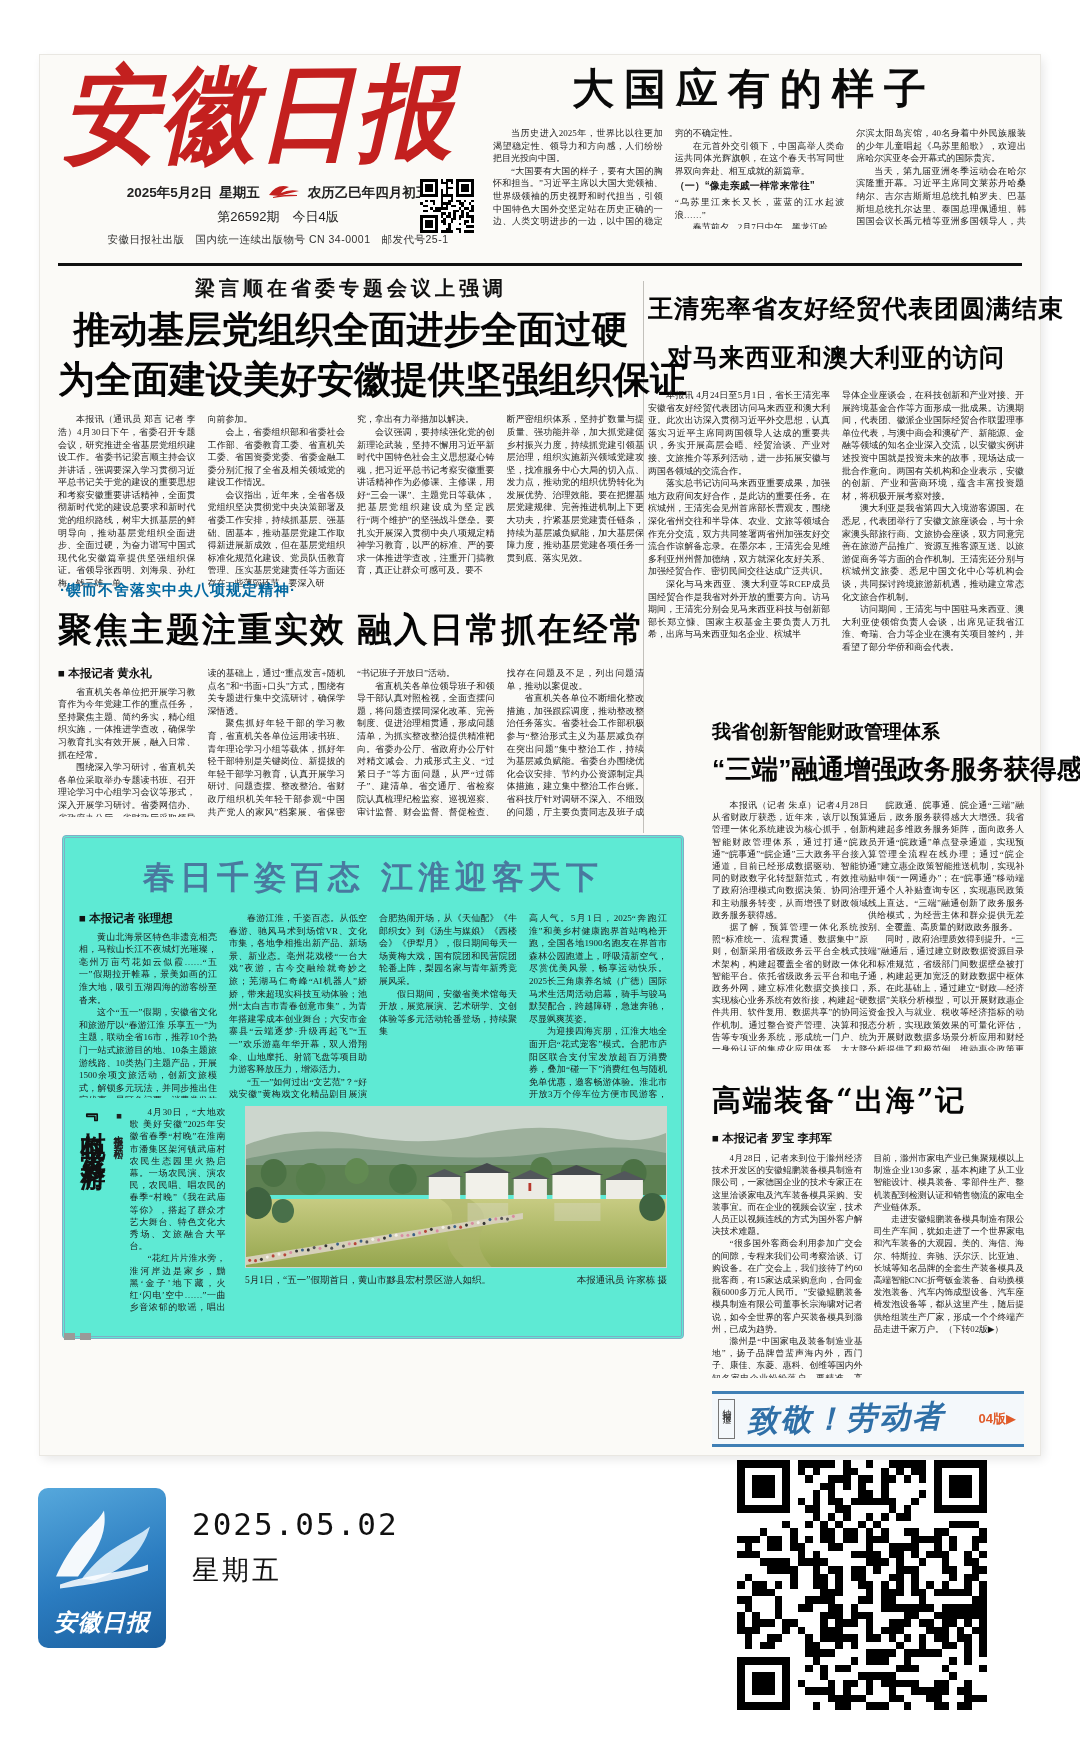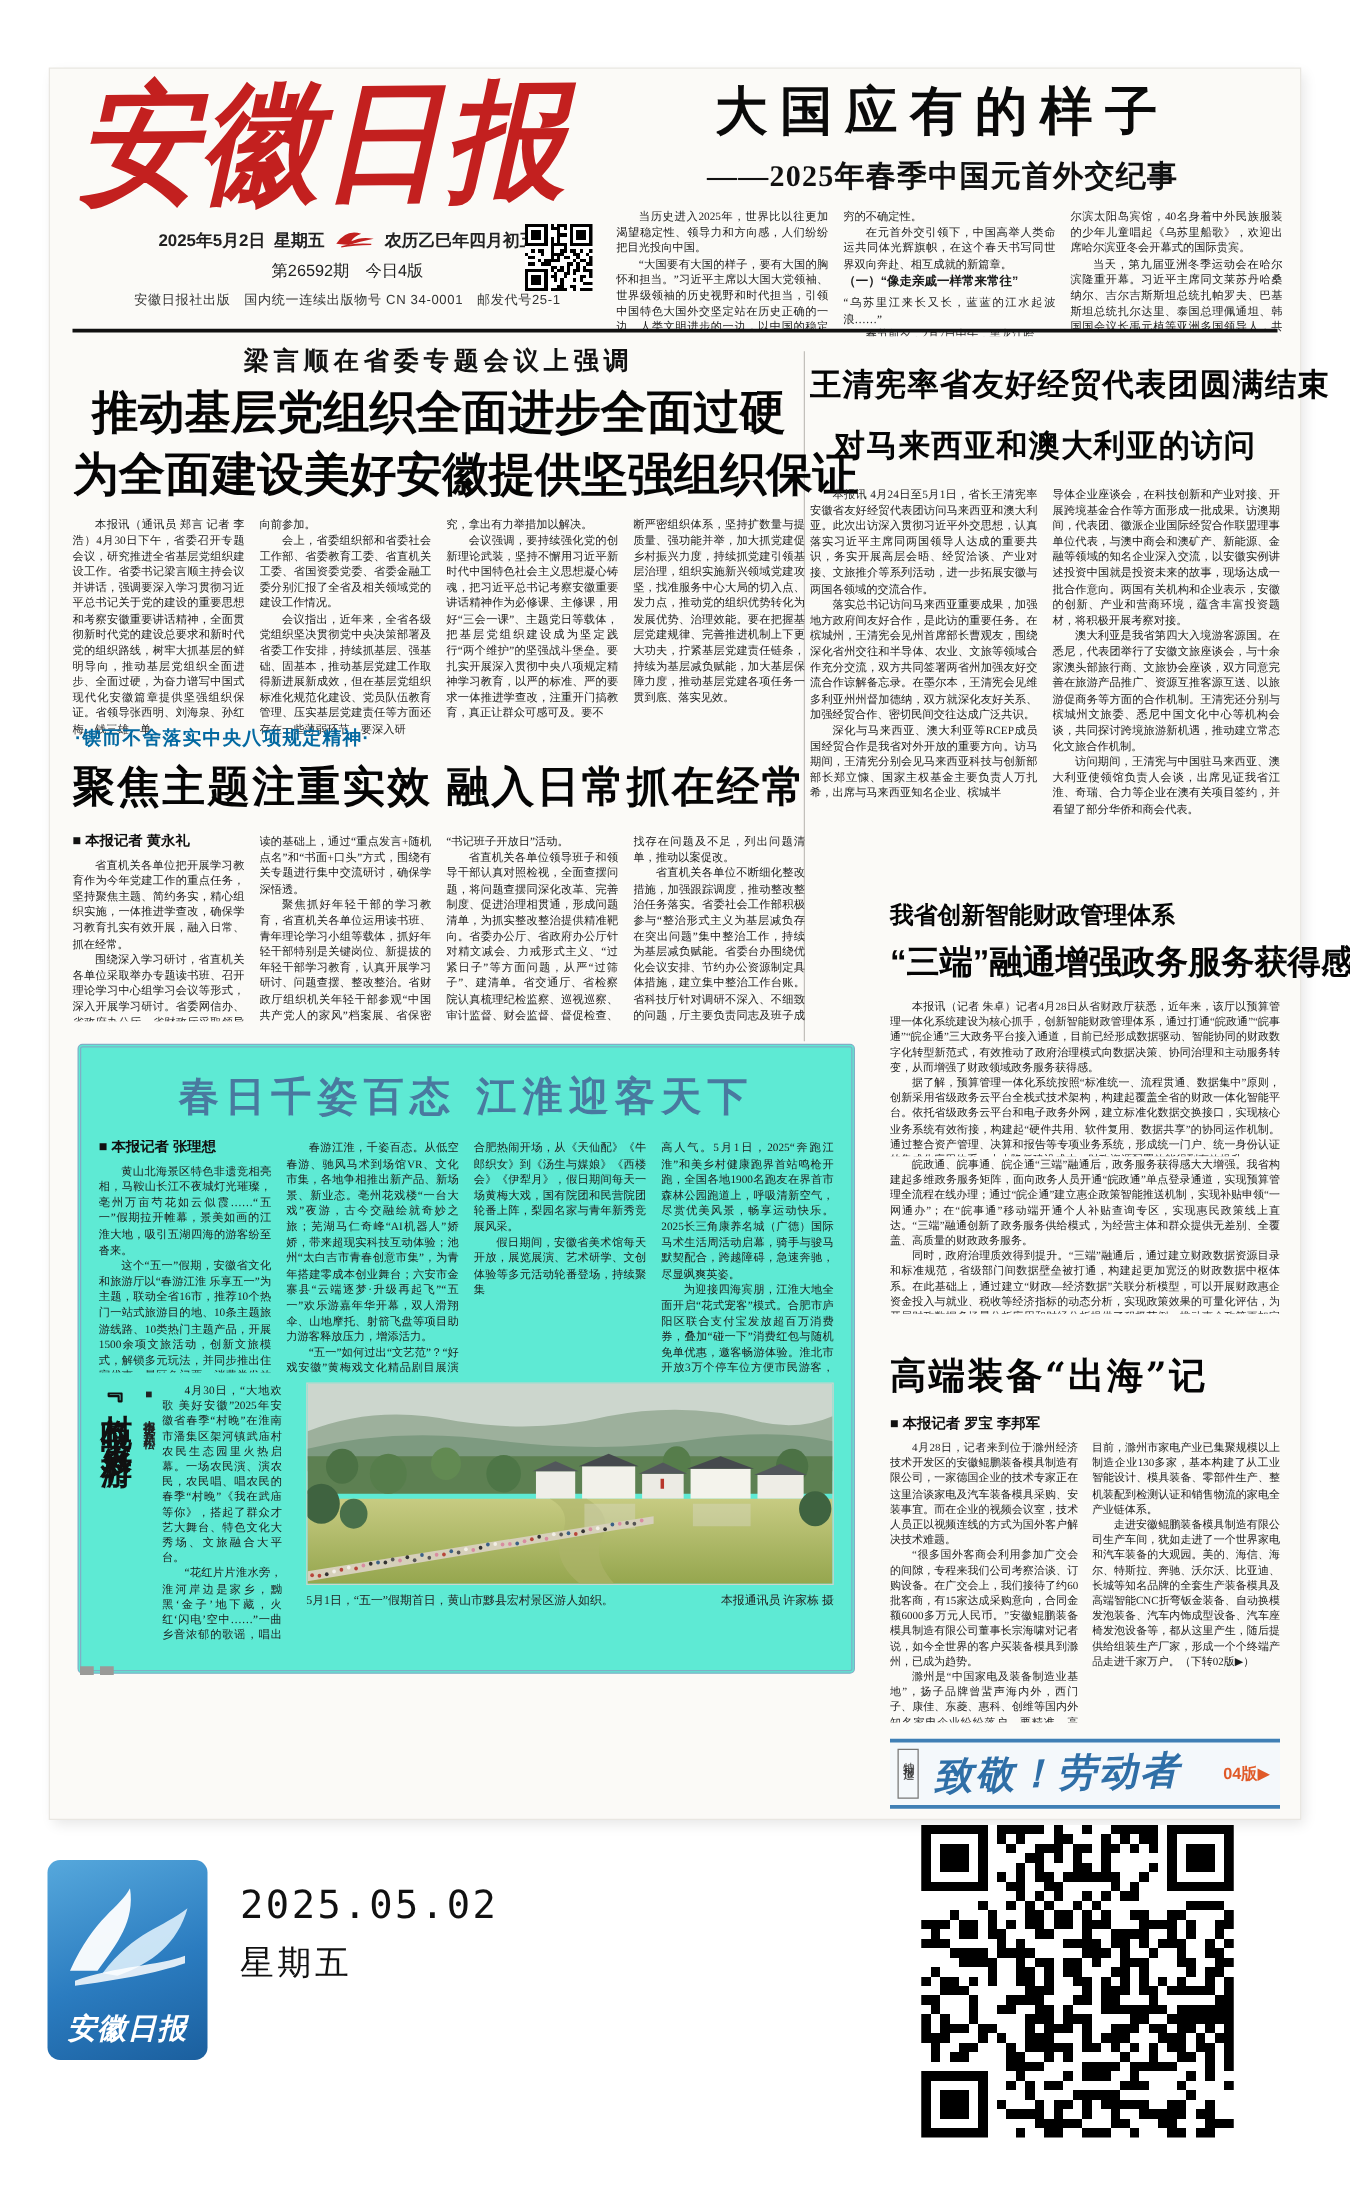--- a/index.html
+++ b/index.html
@@ -72,21 +72,21 @@
   .regmarks i{display:block;width:11px;height:7px;background:#9a9a98;}
   
   .visit{left:608px;top:222px;width:376px;}
   .visit h2{font-family:"Liberation Sans","DejaVu Sans",sans-serif;font-weight:900;font-size:25px;
     text-align:center;margin:14px 0 0 0;line-height:1.4;letter-spacing:1px;color:#050505;white-space:nowrap;}
   .visit .cols{margin-top:14px;height:298px;}
   .fiscal{left:672px;top:664px;width:312px;}
   .fiscal .kick2{font-family:"Liberation Sans","DejaVu Sans",sans-serif;font-weight:900;font-size:19px;color:#050505;}
   .fiscal h3{font-family:"Liberation Sans","DejaVu Sans",sans-serif;font-weight:900;font-size:26.5px;
     margin:6px 0 0 0;color:#050505;white-space:nowrap;}
-  .fiscal .cols{margin-top:12px;height:252px;gap:0;flex-direction:column;}
+  .fiscal .cols{margin-top:12px;height:252px;gap:0;}
   .fiscal .c, .equip .c{font-size:8.8px;line-height:12.2px;}
   .equip{left:672px;top:1026px;width:312px;}
   .equip h3{font-family:"DejaVu Serif",serif;font-weight:900;font-size:29px;margin:0;color:#050505;
     letter-spacing:2px;white-space:nowrap;}
   .equip .byline{margin-top:10px;}
   .equip .cols{margin-top:4px;height:226px;gap:11px;}
   
   .banner{left:672px;top:1336px;width:312px;height:56px;border-top:3px solid #3f7fb5;border-bottom:3px solid #3f7fb5;
     display:flex;align-items:center;gap:12px;box-sizing:border-box;background:#f4f8fb;}
   .banner .blabel{writing-mode:vertical-rl;font-size:9px;letter-spacing:2px;border:1px solid #777;
@@ -260,21 +260,20 @@
           <rect x="71.42857142857143" y="4.761904761904762" width="23.80952380952381" height="23.80952380952381" fill="#fff"></rect>
           <rect x="76.19047619047619" y="9.523809523809524" width="14.285714285714285" height="14.285714285714285" fill="#000"></rect>
           <rect x="0" y="66.66666666666667" width="33.333333333333336" height="33.333333333333336" fill="#000"></rect>
           <rect x="4.761904761904762" y="71.42857142857143" width="23.80952380952381" height="23.80952380952381" fill="#fff"></rect>
           <rect x="9.523809523809524" y="76.19047619047619" width="14.285714285714285" height="14.285714285714285" fill="#000"></rect>
         </svg>
       </div>
 
     <div class="abs lead">
       <div class="lead-title">大国应有的样子</div>
-      <div class="lead-sub">——2025年春季中国元首外交纪事</div>
       <div class="cols">
         <div class="c">
             <p>当历史进入2025年，世界比以往更加渴望稳定性、领导力和方向感，人们纷纷把目光投向中国。</p>
             <p>“大国要有大国的样子，要有大国的胸怀和担当。”习近平主席以大国大党领袖、世界级领袖的历史视野和时代担当，引领中国特色大国外交坚定站在历史正确的一边、人类文明进步的一边，以中国的稳定性为全球战略稳定提供有力支撑，以中国的确定性应对世界上层出不</p>
           </div>
         <div class="c cont">
           <div>
               <p>穷的不确定性。</p>
               <p>在元首外交引领下，中国高举人类命运共同体光辉旗帜，在这个春天书写同世界双向奔赴、相互成就的新篇章。</p>
             </div>

